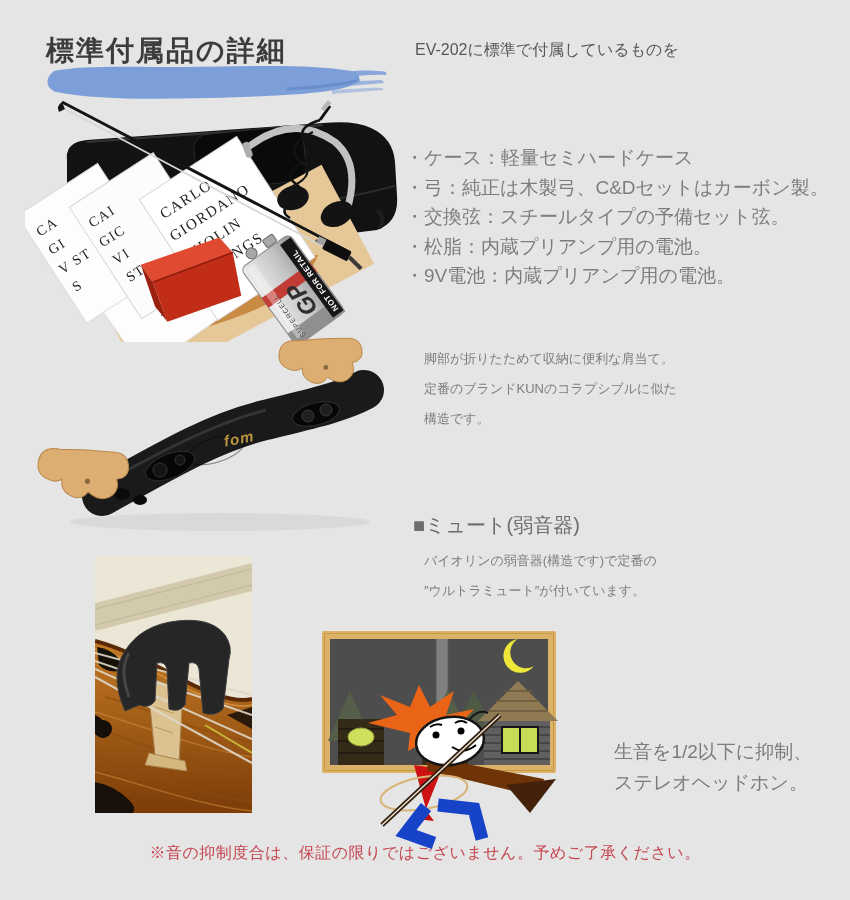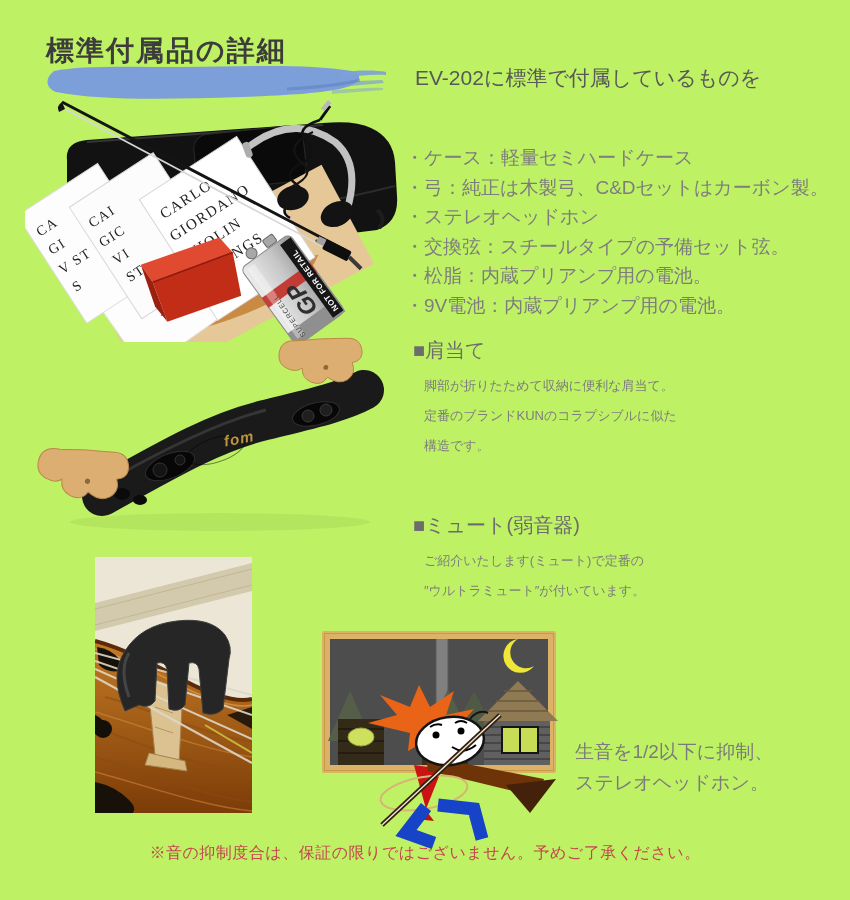--- a/index.html
+++ b/index.html
@@ -1,28 +1,28 @@
 <!DOCTYPE html>
 <html><head>
 <meta charset="utf-8">
 <style>
   html,body{margin:0;padding:0;background:#ffffff;}
   .page{
-    position:relative;width:850px;height:900px;background:#bef264;overflow:hidden;
+    position:relative;width:850px;height:900px;background:#e5e5e5;overflow:hidden;
     font-family:"Liberation Sans",sans-serif;
   }
   .abs{position:absolute;}
   .page-title{
     margin:0;font-size:28px;font-weight:600;color:#3c3c3c;letter-spacing:2px;
   }
-  .intro{font-size:21px;color:#585858;line-height:30px;margin-top:28px;}
+  .intro{font-size:16px;color:#585858;line-height:30px;}
   .acc-list{list-style:none;margin:0;padding:0;font-size:19px;color:#7d7d7d;line-height:29.6px;}
   .section .sec-heading{font-size:20px;color:#6c6c6c;}
   .section .sec-body{font-size:13px;color:#7d7d7d;line-height:30px;margin-top:7px;padding-left:11px;}
-  .caption{font-size:19px;color:#7b7b7b;line-height:31px;}
+  .caption{font-size:19px;color:#7b7b7b;line-height:31px;margin-left:39px;}
   .footer-note{
     position:absolute;left:0;top:843px;width:850px;text-align:center;
     font-size:16px;color:#c5454f;letter-spacing:0.5px;
   }
   svg text{user-select:none;}
 </style>
 </head>
 <body>
 
 <div class="page">
@@ -37,21 +37,20 @@
     <path d="M245,30 C280,28 300,26 318,21" stroke="#5a7fc0" stroke-width="3" fill="none" opacity="0.55"></path>
   </svg>
 
   <div class="intro abs" style="left:415px;top:35px;">
     <div>EV-202に標準で付属しているものを</div>
   </div>
 
   <ul class="acc-list abs" style="left:405px;top:143px;">
     <li>・ケース：軽量セミハードケース</li>
     <li>・弓：純正は木製弓、C&amp;Dセットはカーボン製。</li>
-    <li>・ステレオヘッドホン</li>
     <li>・交換弦：スチールタイプの予備セット弦。</li>
     <li>・松脂：内蔵プリアンプ用の電池。</li>
     <li>・9V電池：内蔵プリアンプ用の電池。</li>
   </ul>
 
   <svg class="abs" style="left:25px;top:90px;" width="390" height="252" viewBox="0 0 390 252" aria-hidden="true">
     <defs>
       <linearGradient id="batGrad" x1="0" y1="0" x2="1" y2="0">
         <stop offset="0" stop-color="#ececec"></stop>
           <stop offset="0.55" stop-color="#c6c6c6"></stop>
@@ -206,32 +205,31 @@
       <circle cx="-2" cy="2" r="2.6" fill="#8a6a3a"></circle>
     </g>
 
     <g transform="translate(308,36) rotate(12) scale(0.92)">
       <path d="M-38,-20 q-18,2 -17,17 q1,13 13,15 q10,2 15,-4 q2,11 13,13 q12,2 16,-9 q14,6 22,-2 q8,-9 1,-19 q12,-5 7,-17 q-5,-11 -17,-8 q-22,5 -33,8 q-13,4 -20,6 z" fill="#dcae72" stroke="#b9884a"></path>
       <circle cx="-2" cy="2" r="2.6" fill="#8a6a3a"></circle>
     </g>
   </svg>
 
   <div class="section abs" style="left:413px;top:337px;">
-    <div class="sec-heading">■肩当て</div>
     <div class="sec-body">
       <div>脚部が折りたためて収納に便利な肩当て。</div>
       <div>定番のブランドKUNのコラプシブルに似た</div>
       <div>構造です。</div>
     </div>
   </div>
 
   <div class="section abs" style="left:413px;top:512px;">
     <div class="sec-heading">■ミュート(弱音器)</div>
     <div class="sec-body">
-      <div>ご紹介いたします(ミュート)で定番の</div>
+      <div>バイオリンの弱音器(構造です)で定番の</div>
       <div>″ウルトラミュート″が付いています。</div>
     </div>
   </div>
 
   <svg class="abs" style="left:95px;top:557px;" width="157" height="256" viewBox="0 0 157 256" aria-hidden="true">
     <defs>
       <linearGradient id="vioGrad" x1="0" y1="0" x2="0" y2="1">
         <stop offset="0" stop-color="#c47a24"></stop>
           <stop offset="1" stop-color="#7c3c08"></stop>
       </linearGradient>

